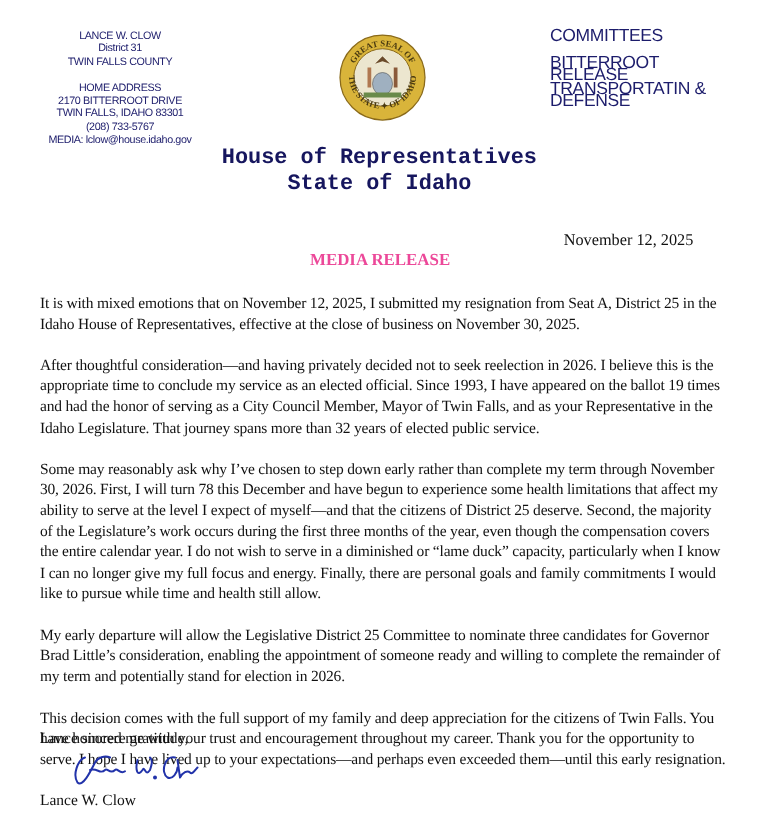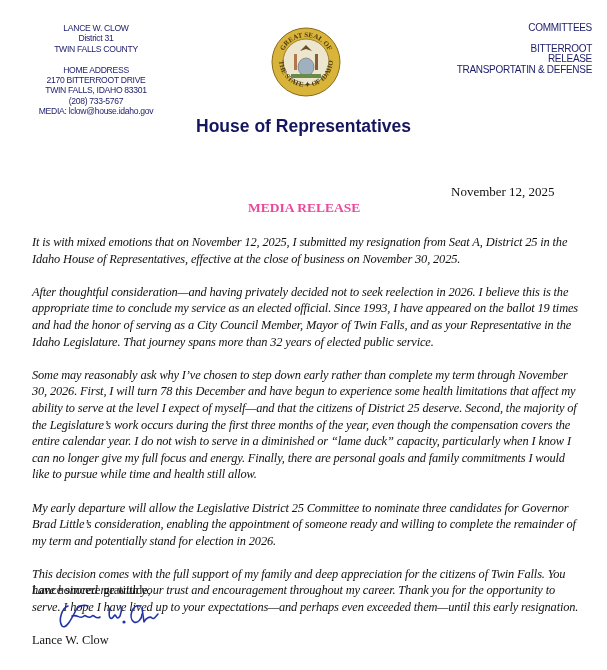--- a/index.html
+++ b/index.html
@@ -1,29 +1,29 @@
 <!DOCTYPE html>
 <html><head>
 <meta charset="utf-8">
 <style>
   html, body { margin:0; padding:0; background:#ffffff; }
   body { width:607px; height:670px; position:relative; overflow:hidden; color:#111; }
   .lh { position:absolute; top:23px; left:20px; width:152px; text-align:center;
         font-family:"Liberation Sans", sans-serif; font-size:8.6px; line-height:10.4px; color:#1c1c6b; letter-spacing:-0.3px; }
-  .rh { position:absolute; top:23px; left:440px; width:152px; text-align:right;
-        font-family:"Liberation Sans", sans-serif; font-size:10px; line-height:10.4px; color:#1c1c6b; letter-spacing:-0.3px; }
+  .rh { position:absolute; top:23px; left:440px; width:152px; text-align:left;
+        font-family:"Liberation Sans", sans-serif; font-size:14px; line-height:10.4px; color:#1c1c6b; letter-spacing:-0.3px; }
   .gap { height:10.4px; }
   .seal { position:absolute; left:271px; top:27px; width:70px; height:70px; }
   .house { position:absolute; top:116px; left:0; width:607px; text-align:center;
-           font-family:Liberation Sans, sans-serif; font-weight:bold; font-size:17.5px; line-height:21px; color:#16165e; }
+           font-family:Liberation Mono, monospace; font-weight:bold; font-size:17.5px; line-height:21px; color:#16165e; }
   .date { position:absolute; top:184px; left:451px; font-family:"Liberation Serif", serif; font-size:13px; color:#111; }
   .mr { position:absolute; top:200px; left:248px; font-family:"Liberation Serif", serif; font-weight:bold; font-size:13.5px; color:#ec4899; }
   .body { position:absolute; top:234px; left:32px; width:549px;
           font-family:"Liberation Serif", serif; font-size:12.4px; line-height:16.6px; color:#111; letter-spacing:-0.15px; }
-  .body p { margin:0 0 16.6px 0;font-style:italic; }
+  .body p { margin:0 0 16.6px 0; }
   .closing { position:absolute; top:583px; left:32px; font-family:"Liberation Serif", serif; font-size:12.4px; color:#111; }
   .sig { position:absolute; top:598px; left:54px; width:110px; height:34px; }
   .signame { position:absolute; top:632px; left:32px; font-family:"Liberation Serif", serif; font-size:12.4px; line-height:17px; color:#111; }
 </style>
 </head>
 <body>
 
 <div class="lh">
   <div>LANCE W. CLOW</div>
   <div>District 31</div>
@@ -59,20 +59,21 @@
   </text>
   <ellipse cx="35" cy="40" rx="8" ry="9" fill="#9fb0c0" stroke="#555" stroke-width="0.5"></ellipse>
   <path d="M 35 18 l -6 6 l 6 -2 l 6 2 z" fill="#6a4a2a"></path>
   <rect x="23" y="27" width="3" height="16" fill="#b07850"></rect>
   <rect x="44" y="27" width="3" height="16" fill="#8a5a3a"></rect>
   <rect x="20" y="47" width="30" height="4" fill="#6a8a4a"></rect>
 </svg>
 
 <div class="house">
   <div>House of Representatives</div>
+  <div>State of Idaho</div>
 </div>
 
 <div class="date">November 12, 2025</div>
 <div class="mr">MEDIA RELEASE</div>
 
 <div class="body">
   <p>It is with mixed emotions that on November 12, 2025, I submitted my resignation from Seat A, District 25 in the Idaho House of Representatives, effective at the close of business on November 30, 2025.</p>
   <p>After thoughtful consideration—and having privately decided not to seek reelection in 2026.  I believe this is the appropriate time to conclude my service as an elected official. Since 1993, I have appeared on the ballot 19 times and had the honor of serving as a City Council Member, Mayor of Twin Falls, and as your Representative in the Idaho Legislature. That journey spans more than 32 years of elected public service.</p>
   <p>Some may reasonably ask why I’ve chosen to step down early rather than complete my term through November 30, 2026. First, I will turn 78 this December and have begun to experience some health limitations that affect my ability to serve at the level I expect of myself—and that the citizens of District 25 deserve. Second, the majority of the Legislature’s work occurs during the first three months of the year, even though the compensation covers the entire calendar year. I do not wish to serve in a diminished or “lame duck” capacity, particularly when I know I can no longer give my full focus and energy. Finally, there are personal goals and family commitments I would like to pursue while time and health still allow.</p>
   <p>My early departure will allow the Legislative District 25 Committee to nominate three candidates for Governor Brad Little’s consideration, enabling the appointment of someone ready and willing to complete the remainder of my term and potentially stand for election in 2026.</p>

